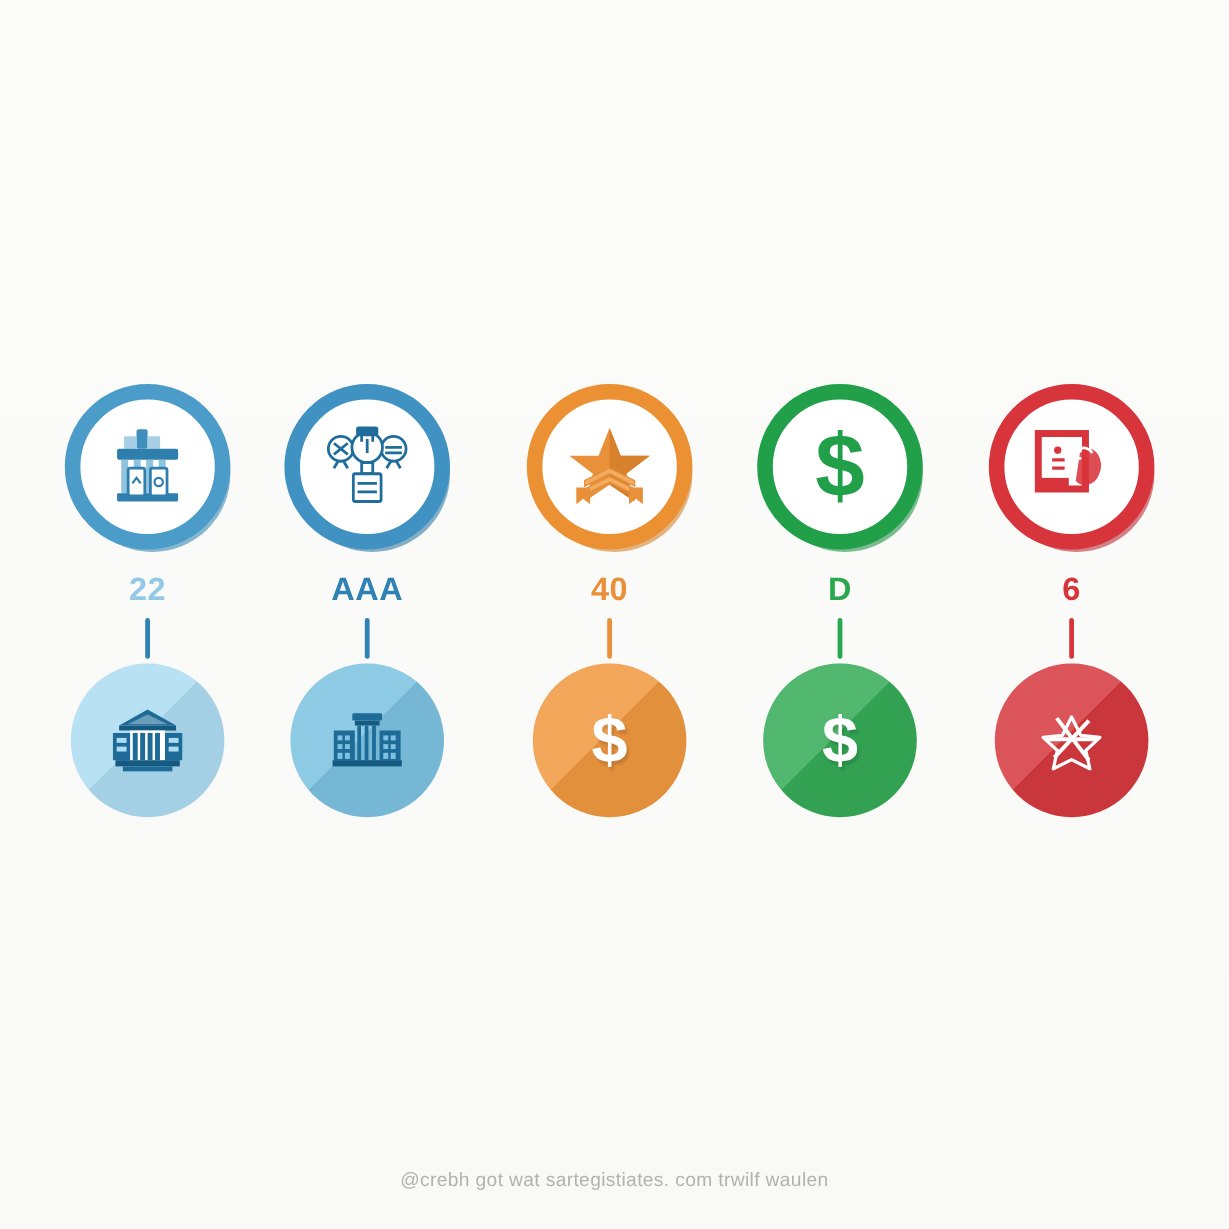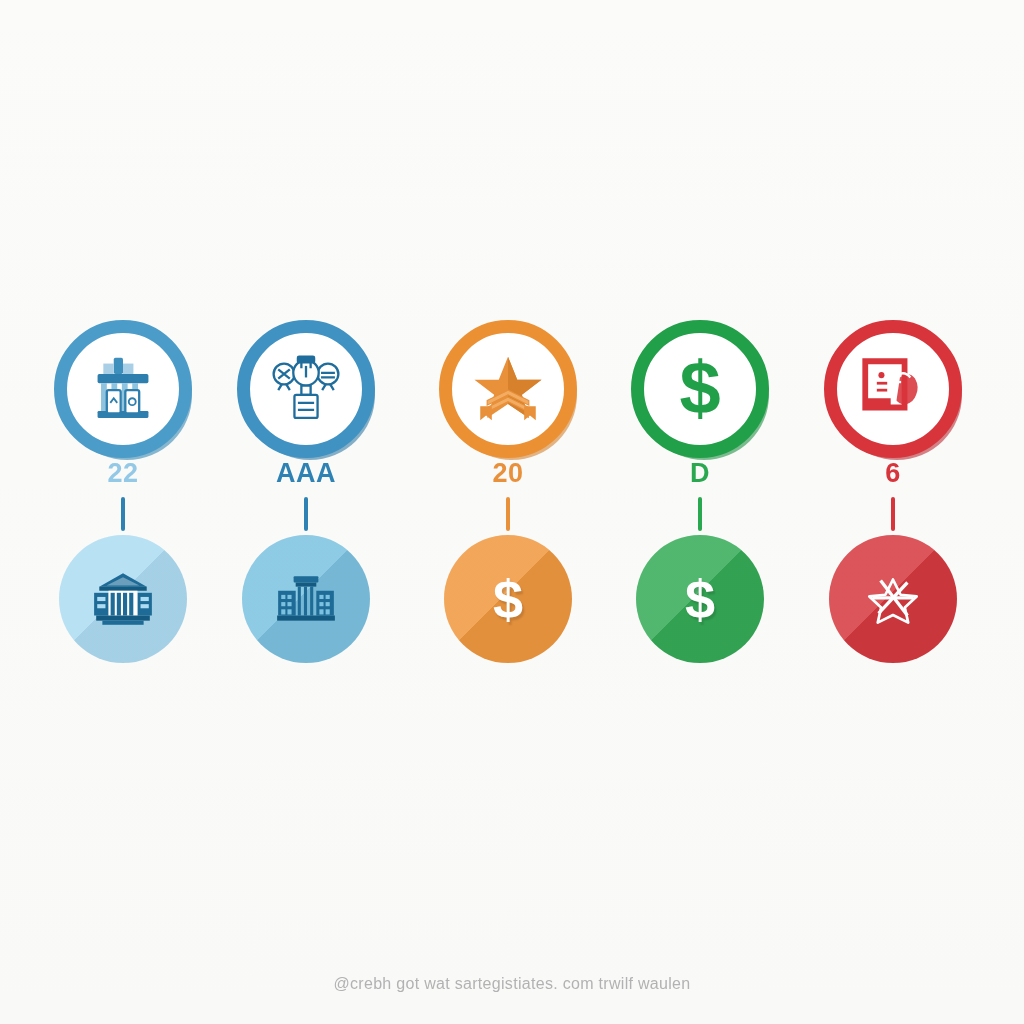--- a/index.html
+++ b/index.html
@@ -73,20 +73,21 @@
     height: 74px;
     z-index: 3;
     display: flex;
     align-items: center;
     justify-content: center;
   }
   .badge-icon svg { width: 100%; height: 100%; display: block; }
 
   
   .col-label {
+    margin-top: 18px;
     font-size: 27px;
     font-weight: bold;
     letter-spacing: 0.5px;
     line-height: 1;
     height: 30px;
     display: flex;
     align-items: center;
     justify-content: center;
   }
 
@@ -279,21 +280,21 @@
           <path d="M32 4 L40 24 L61 24 L44 37 L50 57 L32 45 Z" fill="#d8812c"></path>
           <g fill="#f3ad63" stroke="#e8903a" stroke-width="1">
             <path d="M14 42 L32 33 L50 42 L50 46 L32 37 L14 46 Z"></path>
             <path d="M14 48 L32 39 L50 48 L50 52 L32 43 L14 52 Z"></path>
           </g>
           <path d="M8 47 h10 v12 l-5 -4 l-5 4 Z" fill="#e8903a"></path>
           <path d="M46 47 h10 v12 l-5 -4 l-5 4 Z" fill="#e8903a"></path>
         </svg>
       </div>
     </div>
-    <div class="col-label" style="color: rgb(232, 144, 58);">20</div>
+    <div class="col-label" style="color: rgb(232, 144, 58);">40</div>
     <div class="connector" style="background:#e8903a"></div>
     <div class="disc-wrap">
       <div class="disc" style="background:#f0983f"></div>
       <div class="disc-sheen"></div>
       <div class="dollar-glyph">$</div>
     </div>
   </div>
 
   <div class="column" style="left:615px">
     <div class="badge-wrap">

